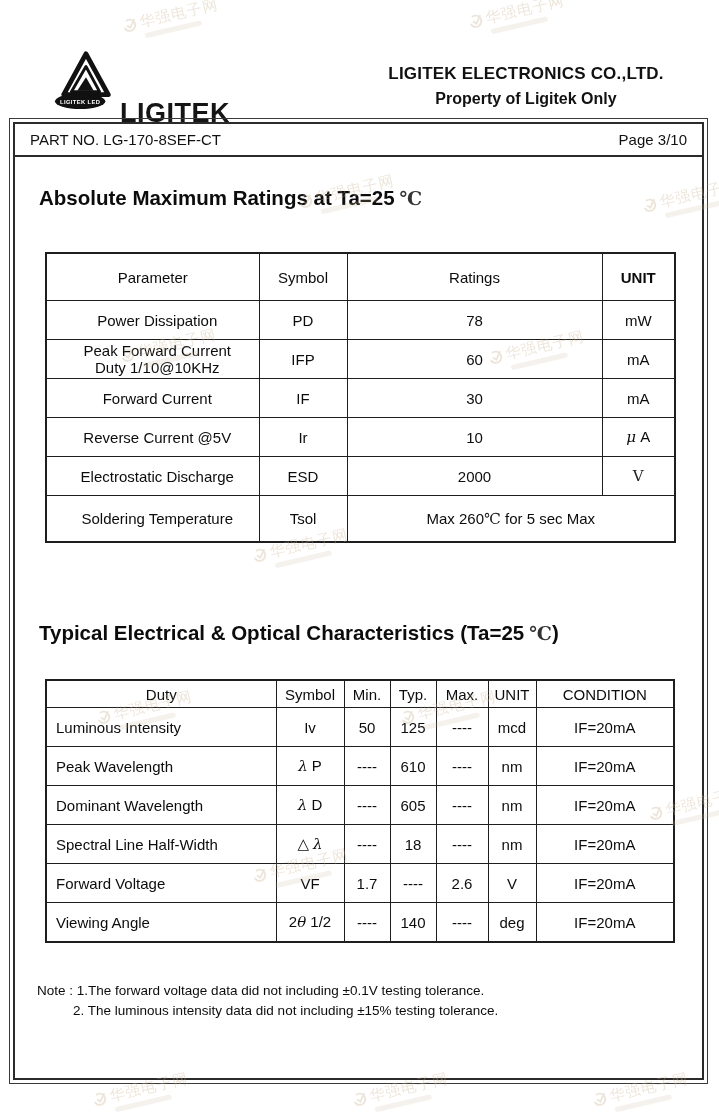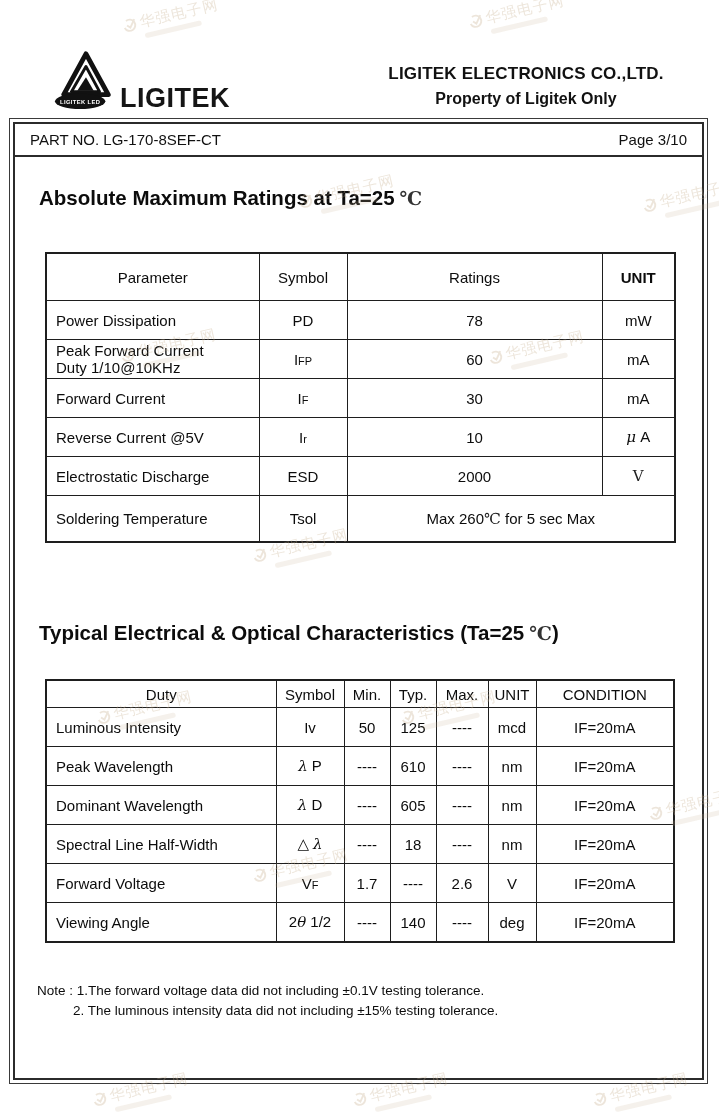--- a/index.html
+++ b/index.html
@@ -3,21 +3,21 @@
 <meta charset="utf-8">
 <style>
   html,body{margin:0;padding:0;}
   body{
     width:719px;height:1119px;position:relative;background:#ffffff;
     font-family:"Liberation Sans","DejaVu Sans",sans-serif;color:#111;
     overflow:hidden;
   }
   
   .logo-mark{position:absolute;left:54px;top:50px;width:62px;height:62px;}
-  .logo-word{position:absolute;left:120px;top:83px;font-size:27px;font-weight:bold;letter-spacing:.5px;color:#151515;}
+  .logo-word{position:absolute;left:120px;top:98px;font-size:27px;font-weight:bold;letter-spacing:.5px;color:#151515;}
   .company-block{position:absolute;left:330px;top:64px;width:392px;text-align:center;}
   .company-name{font-weight:bold;font-size:17px;letter-spacing:.2px;}
   .company-property{font-weight:bold;font-size:16px;margin-top:6px;}
   
   .frame{position:absolute;left:9px;top:118px;width:699px;height:966px;
     border:1px solid #3a3a3a;padding:3px;box-sizing:border-box;background:transparent;}
   .frame-inner{width:100%;height:100%;border:2px solid #2b2b2b;box-sizing:border-box;position:relative;}
   
   .part-bar{height:31px;border-bottom:2px solid #2b2b2b;display:flex;
     justify-content:space-between;align-items:center;padding:0 15px;font-size:15px;gap:20px;}
@@ -26,27 +26,27 @@
   .section-title .deg{font-family:"DejaVu Serif",serif;font-size:19px;color:#333;margin-left:5px;}
   .section-title-2{margin-top:78px;}
   
   table{border-collapse:collapse;table-layout:fixed;background:transparent;}
   .spec-table{margin-left:30px;border:2px solid #1e1e1e;}
   .spec-table th,.spec-table td{border:1.5px solid #1e1e1e;font-weight:normal;
     font-size:15px;text-align:center;vertical-align:middle;padding:0;color:#0c0c0c;}
   .spec-table th.b{font-weight:bold;}
   #abs-table{margin-top:42px;width:629px;}
   #abs-table th{height:46px;}
-  #abs-table td{height:38px;}
+  #abs-table td{height:38px;text-align:center;}
   #abs-body tr:last-child td{height:45px;}
   #eo-table{margin-top:34px;width:628px;}
   #eo-table th{height:26px;}
   #eo-table td{height:38px;}
   td.c-left{text-align:left;padding-left:9px;line-height:17px;}
-  .seg-sub{font-size:11px;}
+  .seg-sub{font-size:15px;}
   .seg-greek{font-family:"DejaVu Serif",serif;font-style:italic;}
   .seg-tri{font-style:normal;}
   .seg-serif{font-family:"DejaVu Serif",serif;color:#222;}
   
   .notes{margin:38px 0 0 22px;font-size:13.5px;line-height:20px;color:#0c0c0c;}
   .note-line-2{padding-left:36px;}
   
   .wm{position:absolute;transform:rotate(-13deg);color:#c9b393;opacity:.33;
     pointer-events:none;display:flex;flex-direction:column;align-items:center;gap:2px;z-index:5;}
   .wm-row{display:flex;align-items:center;gap:3px;}

